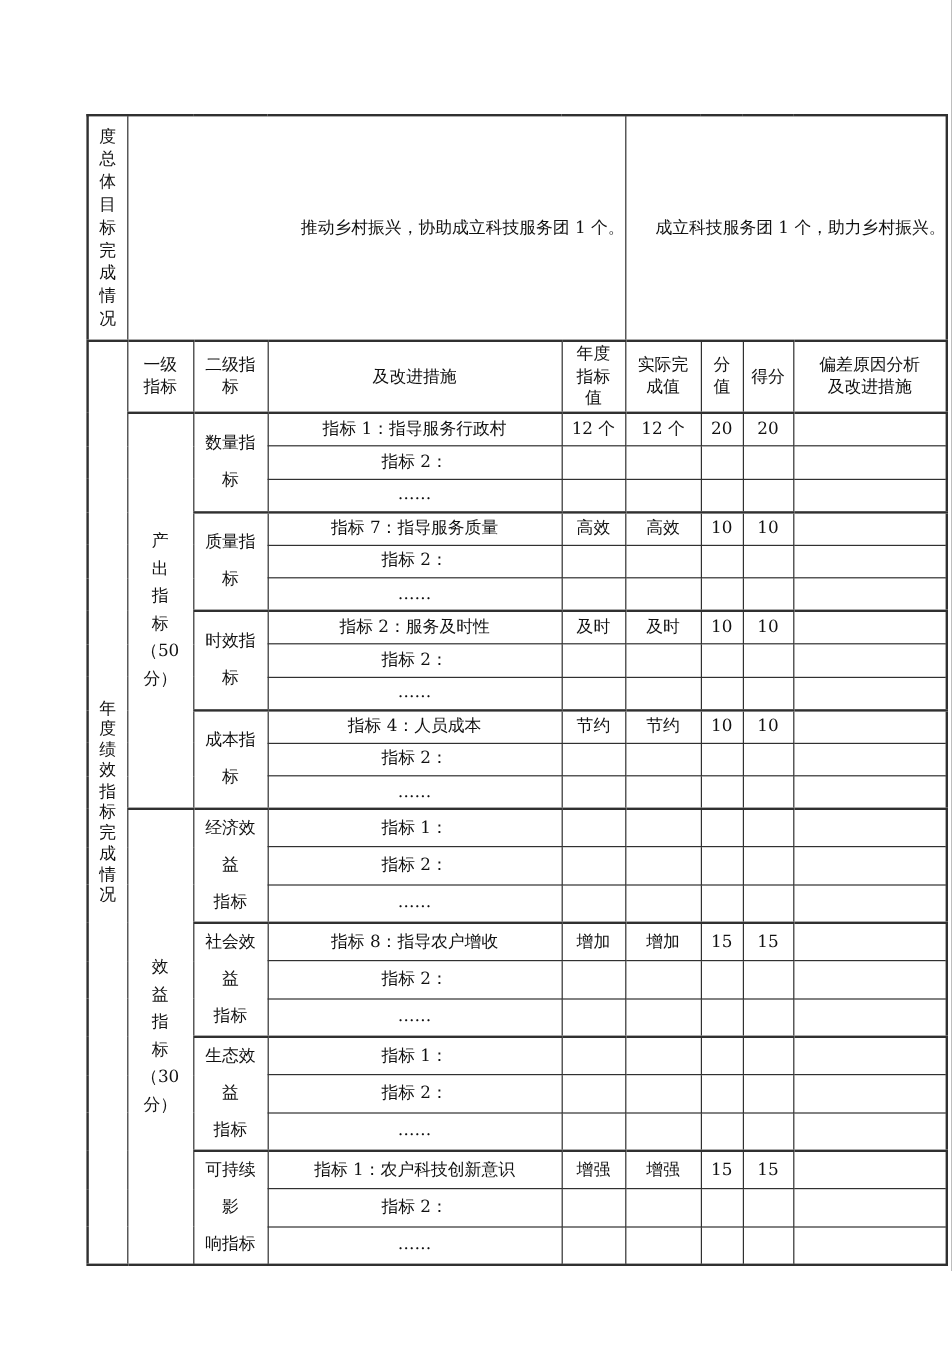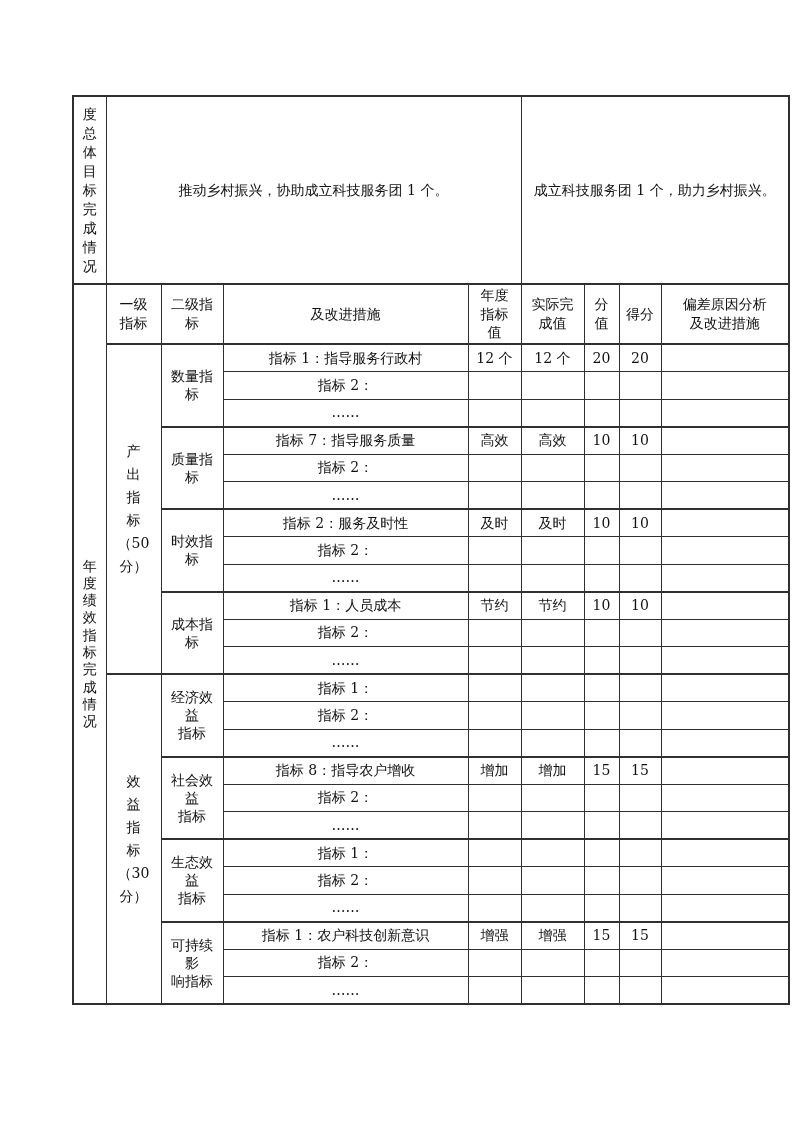--- a/index.html
+++ b/index.html
@@ -6,27 +6,27 @@
   .page{position:relative;width:793px;height:1122px;background:#ffffff;margin:0 auto;
         font-family:"DejaVu Serif","Liberation Serif",serif;color:#111;}
   table.main{position:absolute;left:72px;top:95px;width:716px;
              border-collapse:collapse;table-layout:fixed;
              border:2px solid #303030;font-size:14px;color:#111;}
   table.main td{border:1px solid #303030;padding:0;vertical-align:middle;
                 overflow:hidden;line-height:1.35;}
   tr.toprow{height:188px;}
   tr.hdr{height:60px;}
   tr.data{height:27.5px;}
-  td.topcell{vertical-align:top;text-align:center;padding:5px 8px 0 9px;}
+  td.topcell{vertical-align:top;text-align:right;padding:5px 8px 0 9px;}
   td.side{text-align:center;}
   .vstack{white-space:pre-line;text-align:center;margin:0 auto;}
   .lh19{line-height:19px;}
   .lh17{line-height:17.3px;}
   .lh23{line-height:23px;}
-  .lh28{line-height:18px;}
+  .lh28{line-height:31px;}
   td.sideB{vertical-align:middle;padding-top:58px;}
   td.hc{text-align:center;white-space:pre-line;line-height:19px;}
   td.l3{text-align:center;padding-left:9px;}
   td.c{text-align:center;}
   tr.gs td{border-top:2px solid #303030;}
   tr.hdr td{border-bottom:2px solid #303030;border-top:2px solid #303030;}
 </style>
 </head>
 <body>
 
@@ -184,21 +184,21 @@
       <td class="c"></td>
       <td class="c"></td>
       <td class="c"></td>
     </tr>
 
     <tr class="data gs">
       <td rowspan="3" class="side">
             <div class="vstack lh28">成本指
 标</div>
           </td>
-      <td class="l3">指标 1：人员成本</td>
+      <td class="l3">指标 4：人员成本</td>
       <td class="c">节约</td>
       <td class="c">节约</td>
       <td class="c">10</td>
       <td class="c">10</td>
       <td class="c"></td>
     </tr>
     <tr class="data">
       <td class="l3">指标 2：</td>
       <td class="c"></td>
       <td class="c"></td>

